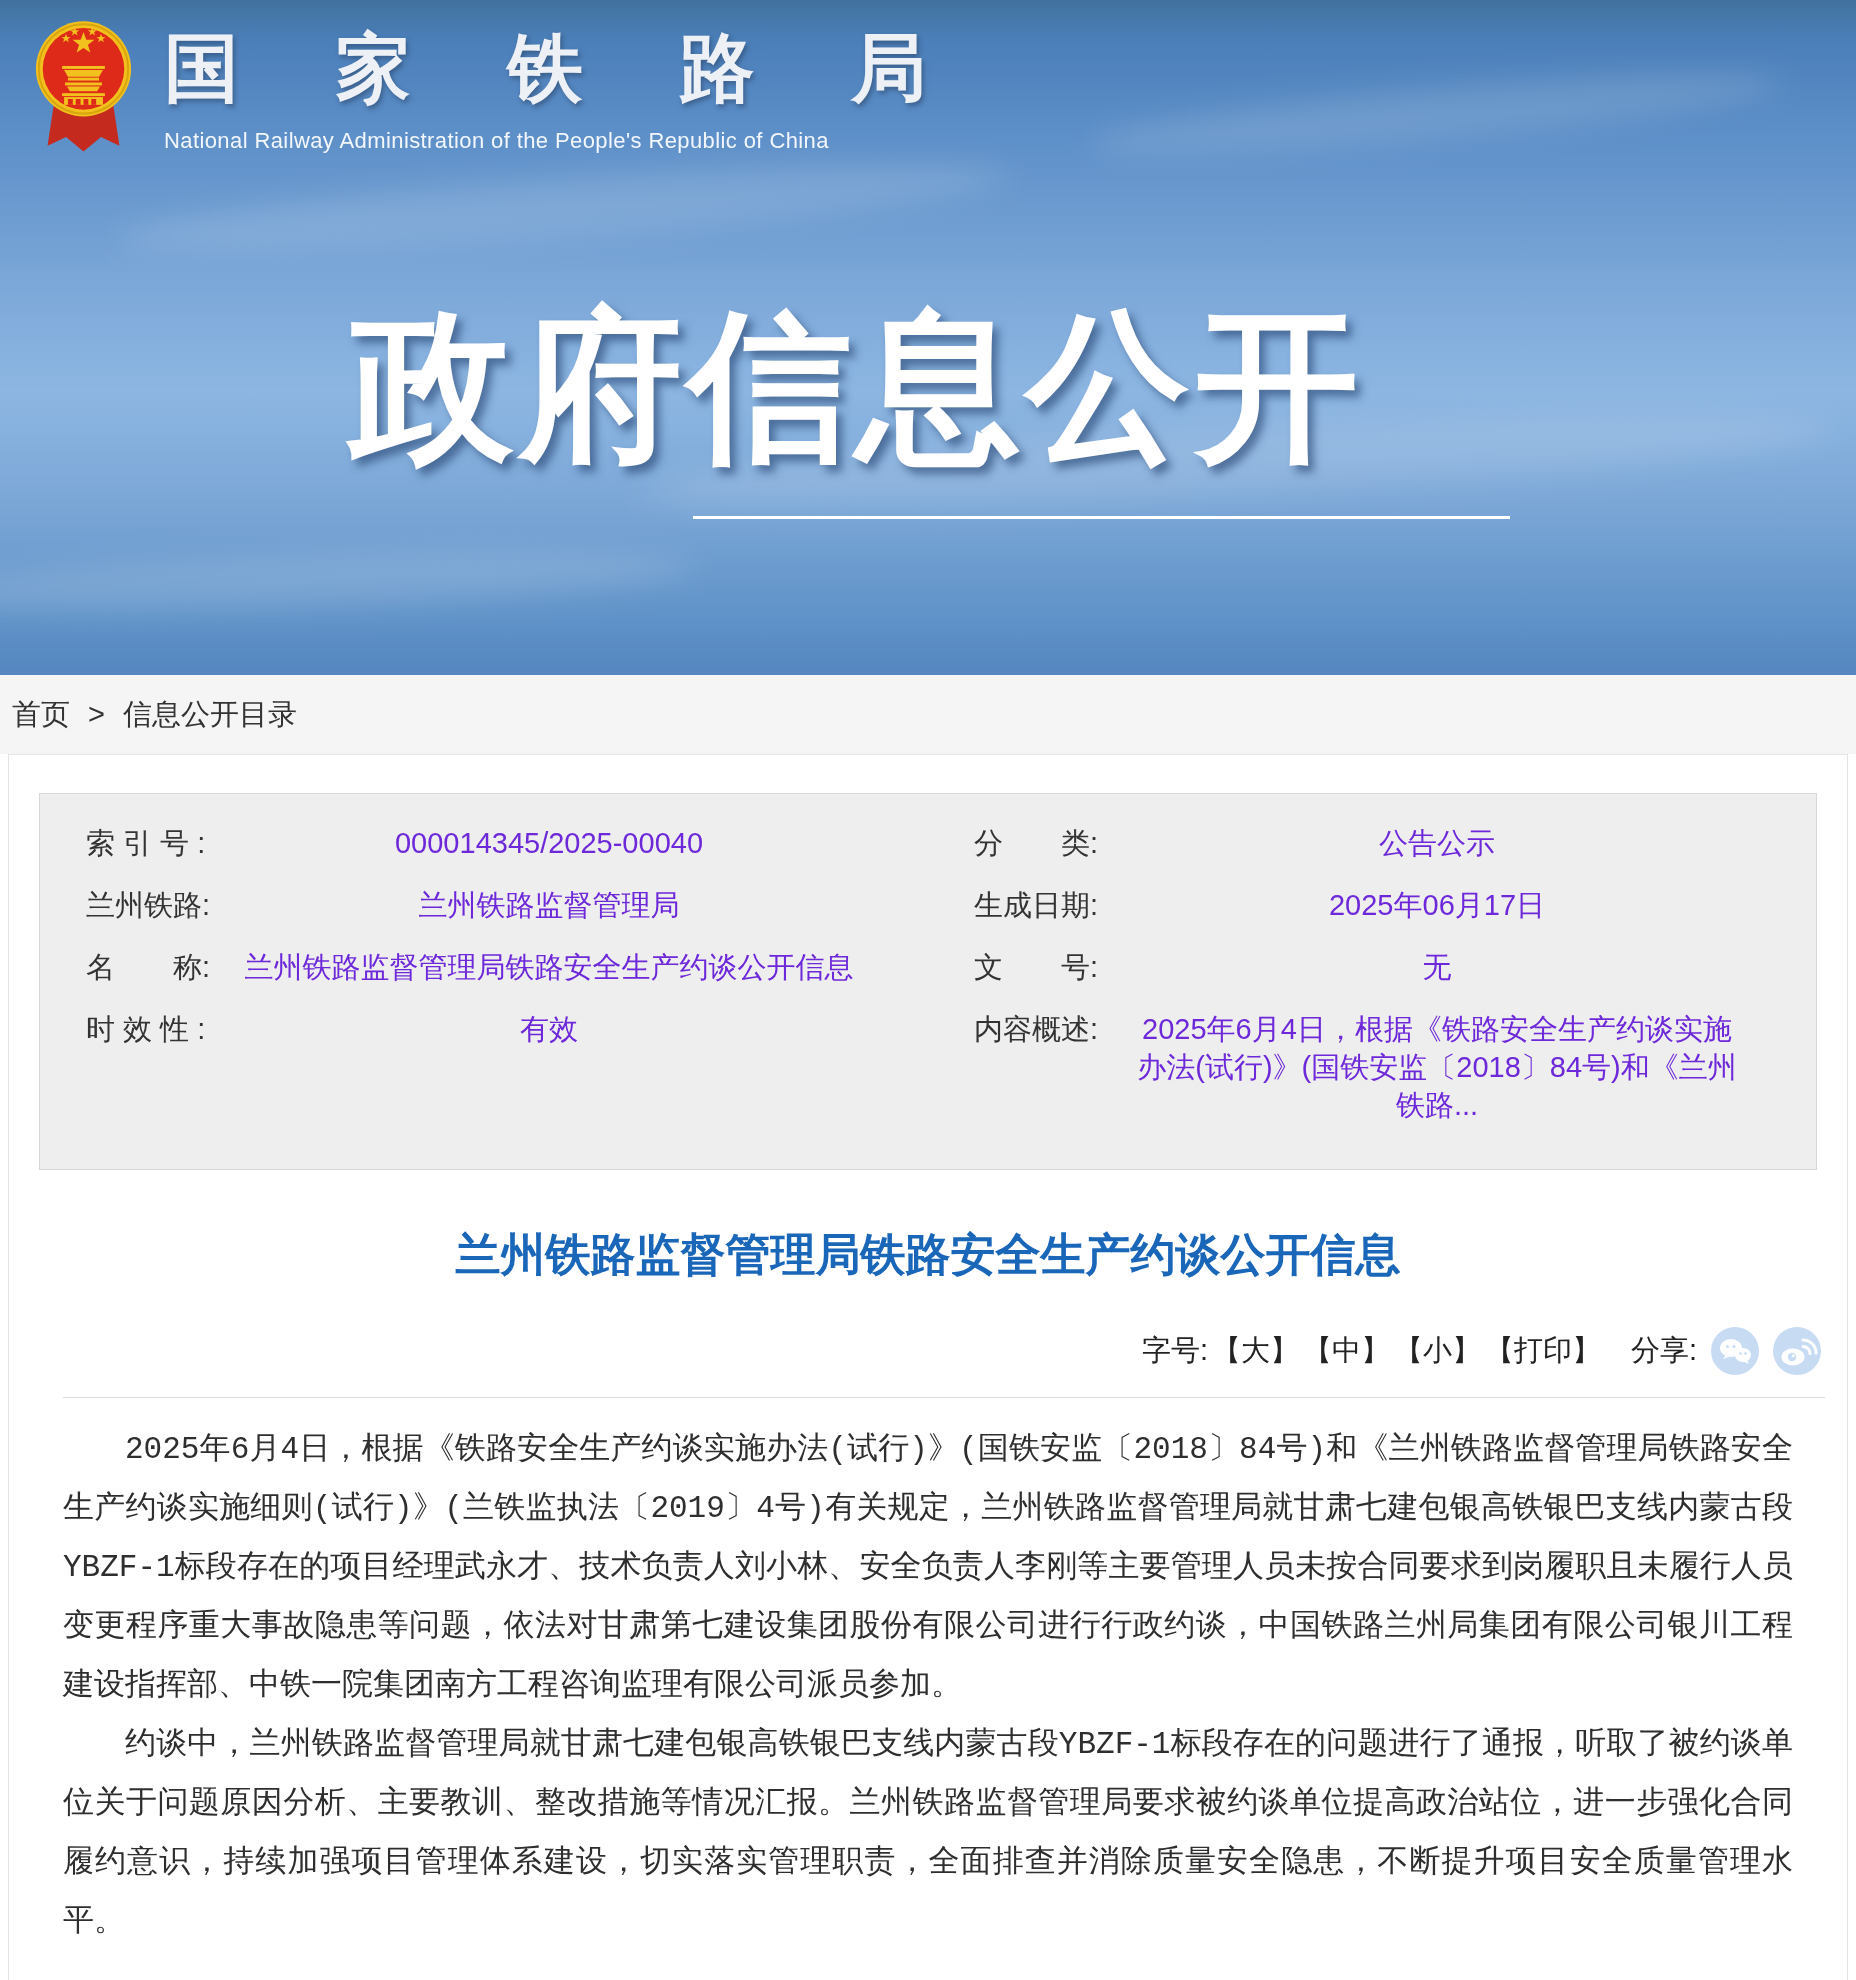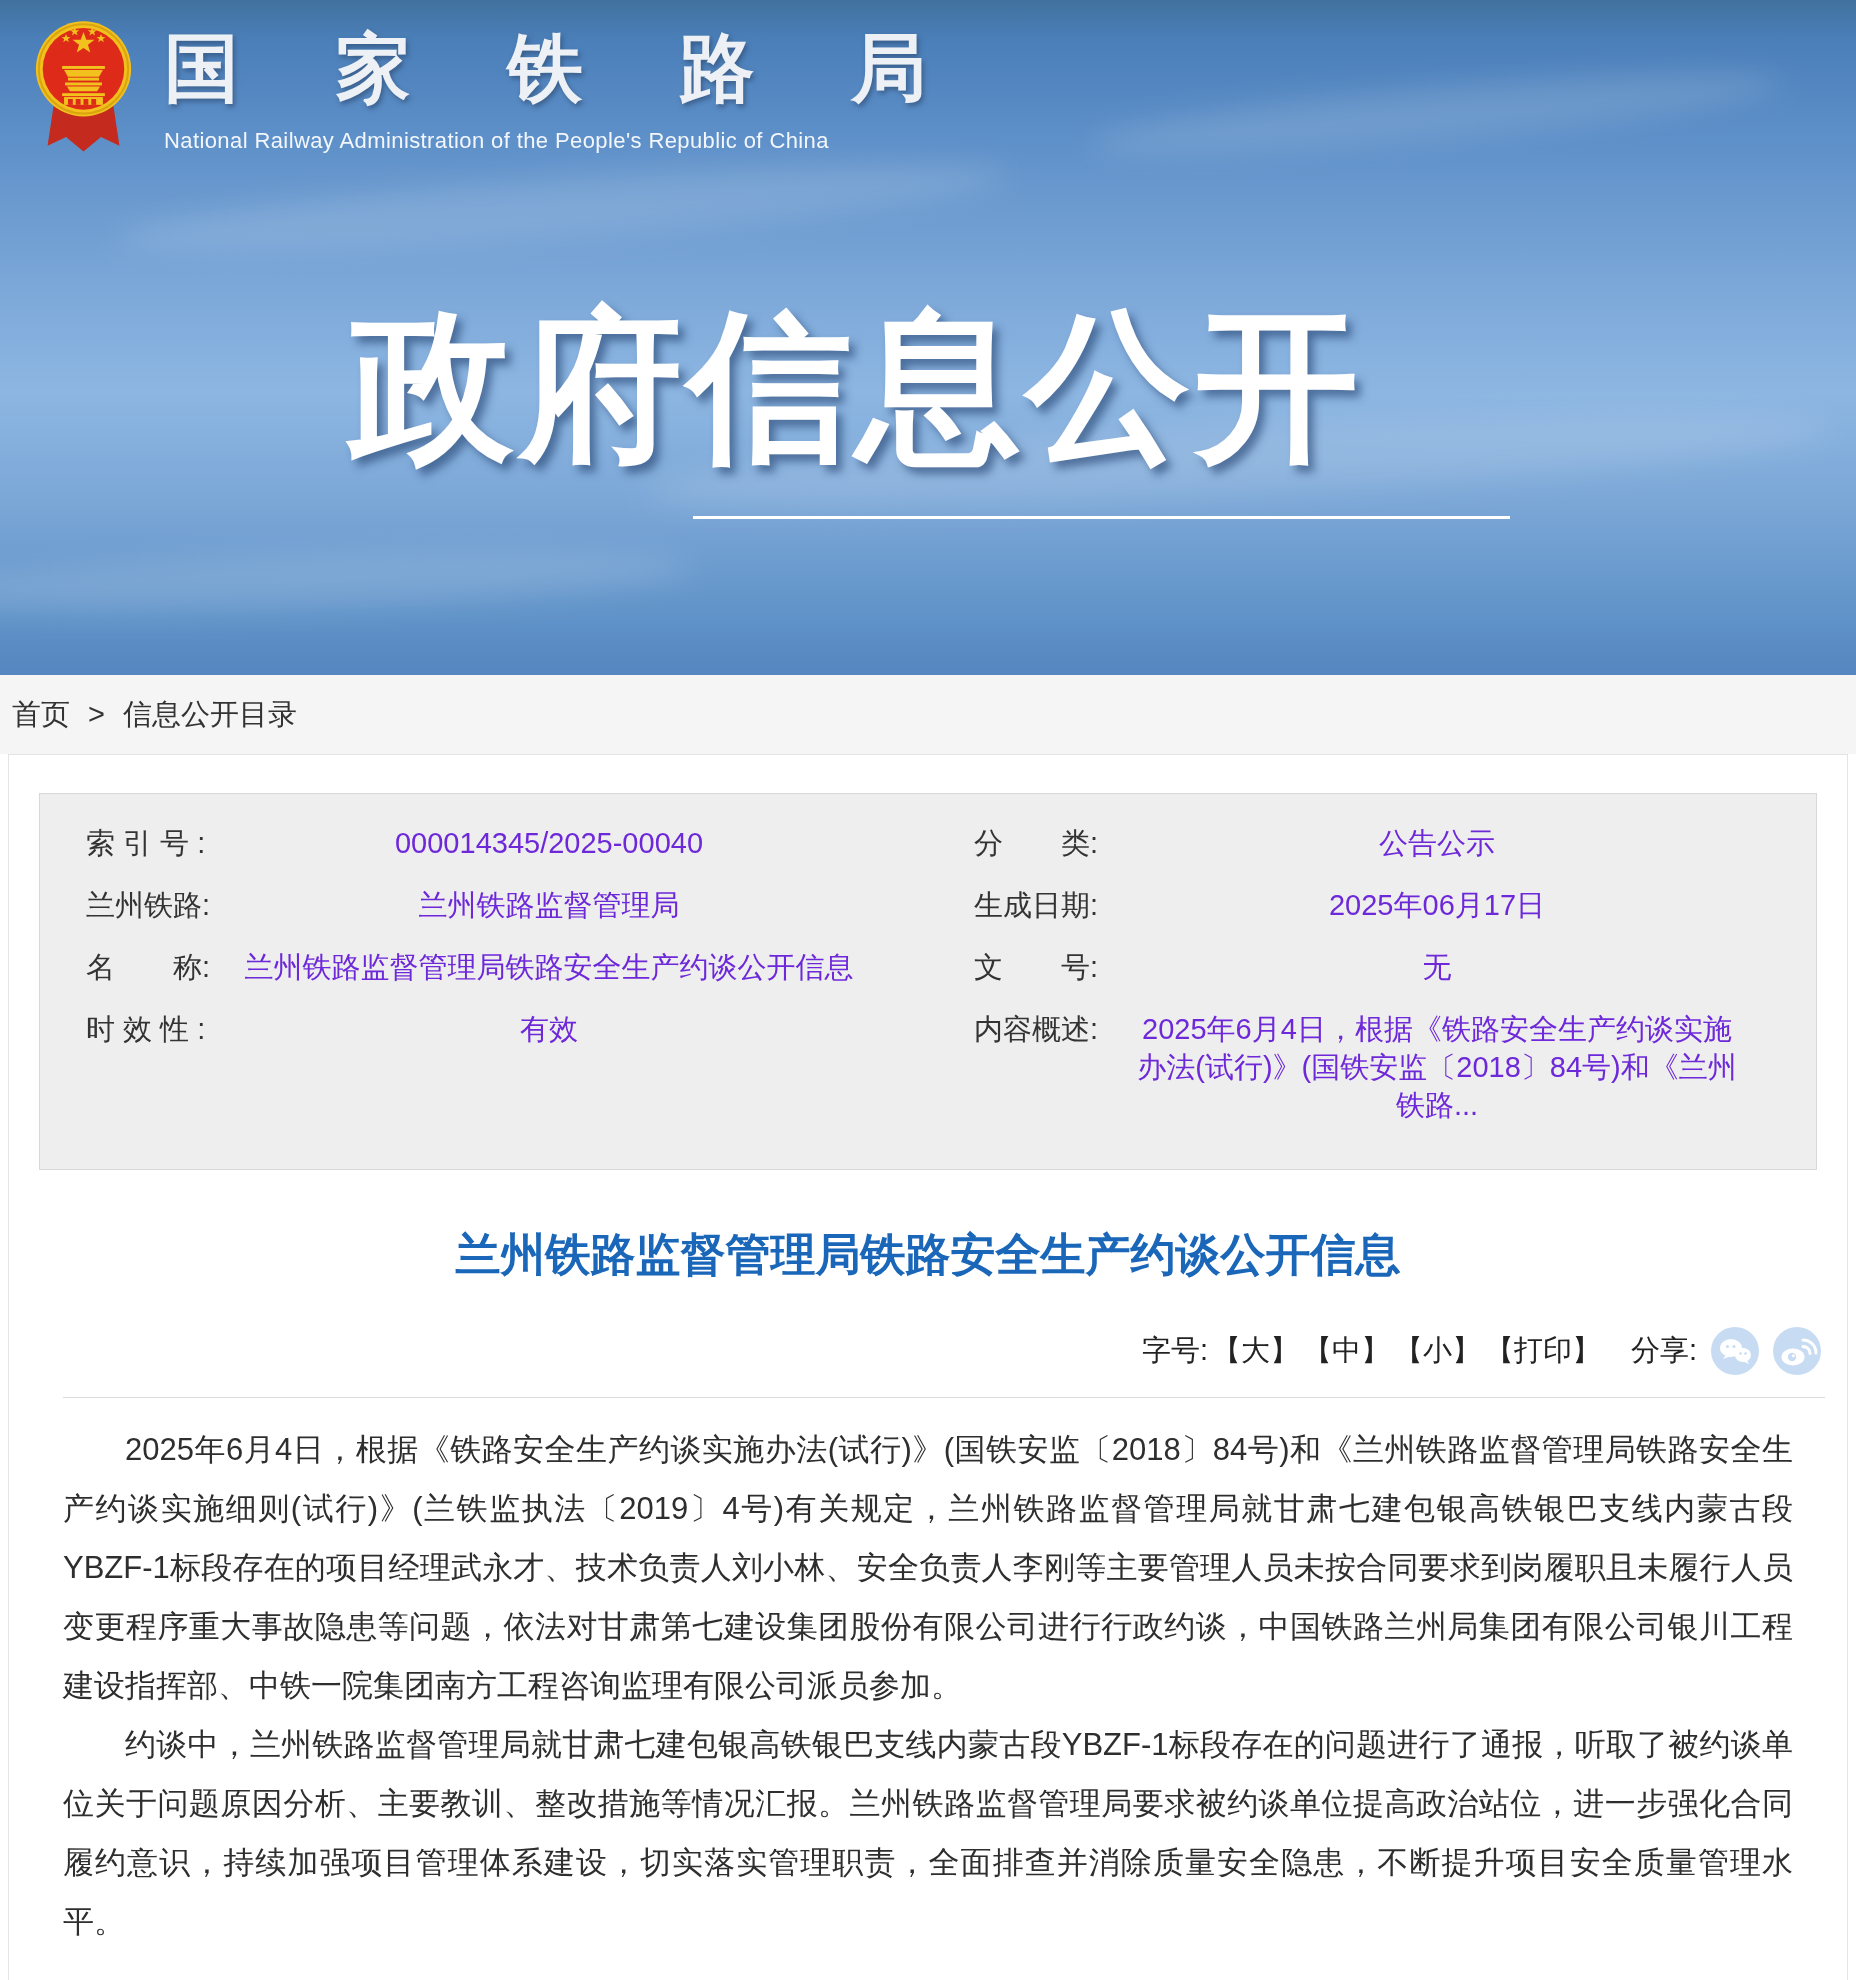--- a/index.html
+++ b/index.html
@@ -54,21 +54,21 @@
   
   .article-title{margin:55px 40px 0 40px;text-align:center;font-size:45px;font-weight:bold;color:#1a66b8;}
   .controls{
     display:flex;justify-content:flex-end;align-items:center;
     margin:42px 26px 0 0;font-size:29px;color:#222;gap:4px;
   }
   .ctl-btn{cursor:pointer;}
   .share-label{margin-left:26px;}
   .share-icon{width:48px;height:48px;margin-left:10px;cursor:pointer;}
   .divider{border-top:1px solid #dcdcdc;margin:22px 22px 0 54px;}
-  .article-body{margin:0 54px;padding-top:22px;font-size:31px;line-height:59px;text-align:justify;color:#2e2e2e;}
+  .article-body{margin:0 54px;padding-top:22px;font-size:31px;line-height:59px;text-align:justify;color:#2e2e2e;font-family:Liberation Mono, monospace;}
   .article-body p{margin:0;text-indent:2em;}
   .bottom-divider{border-top:1px solid #dcdcdc;margin:40px 22px 0 54px;}
 </style>
 </head>
 <body>
 
 <div class="banner">
   <div class="streak s1"></div>
   <div class="streak s2"></div>
   <div class="streak s3"></div>

